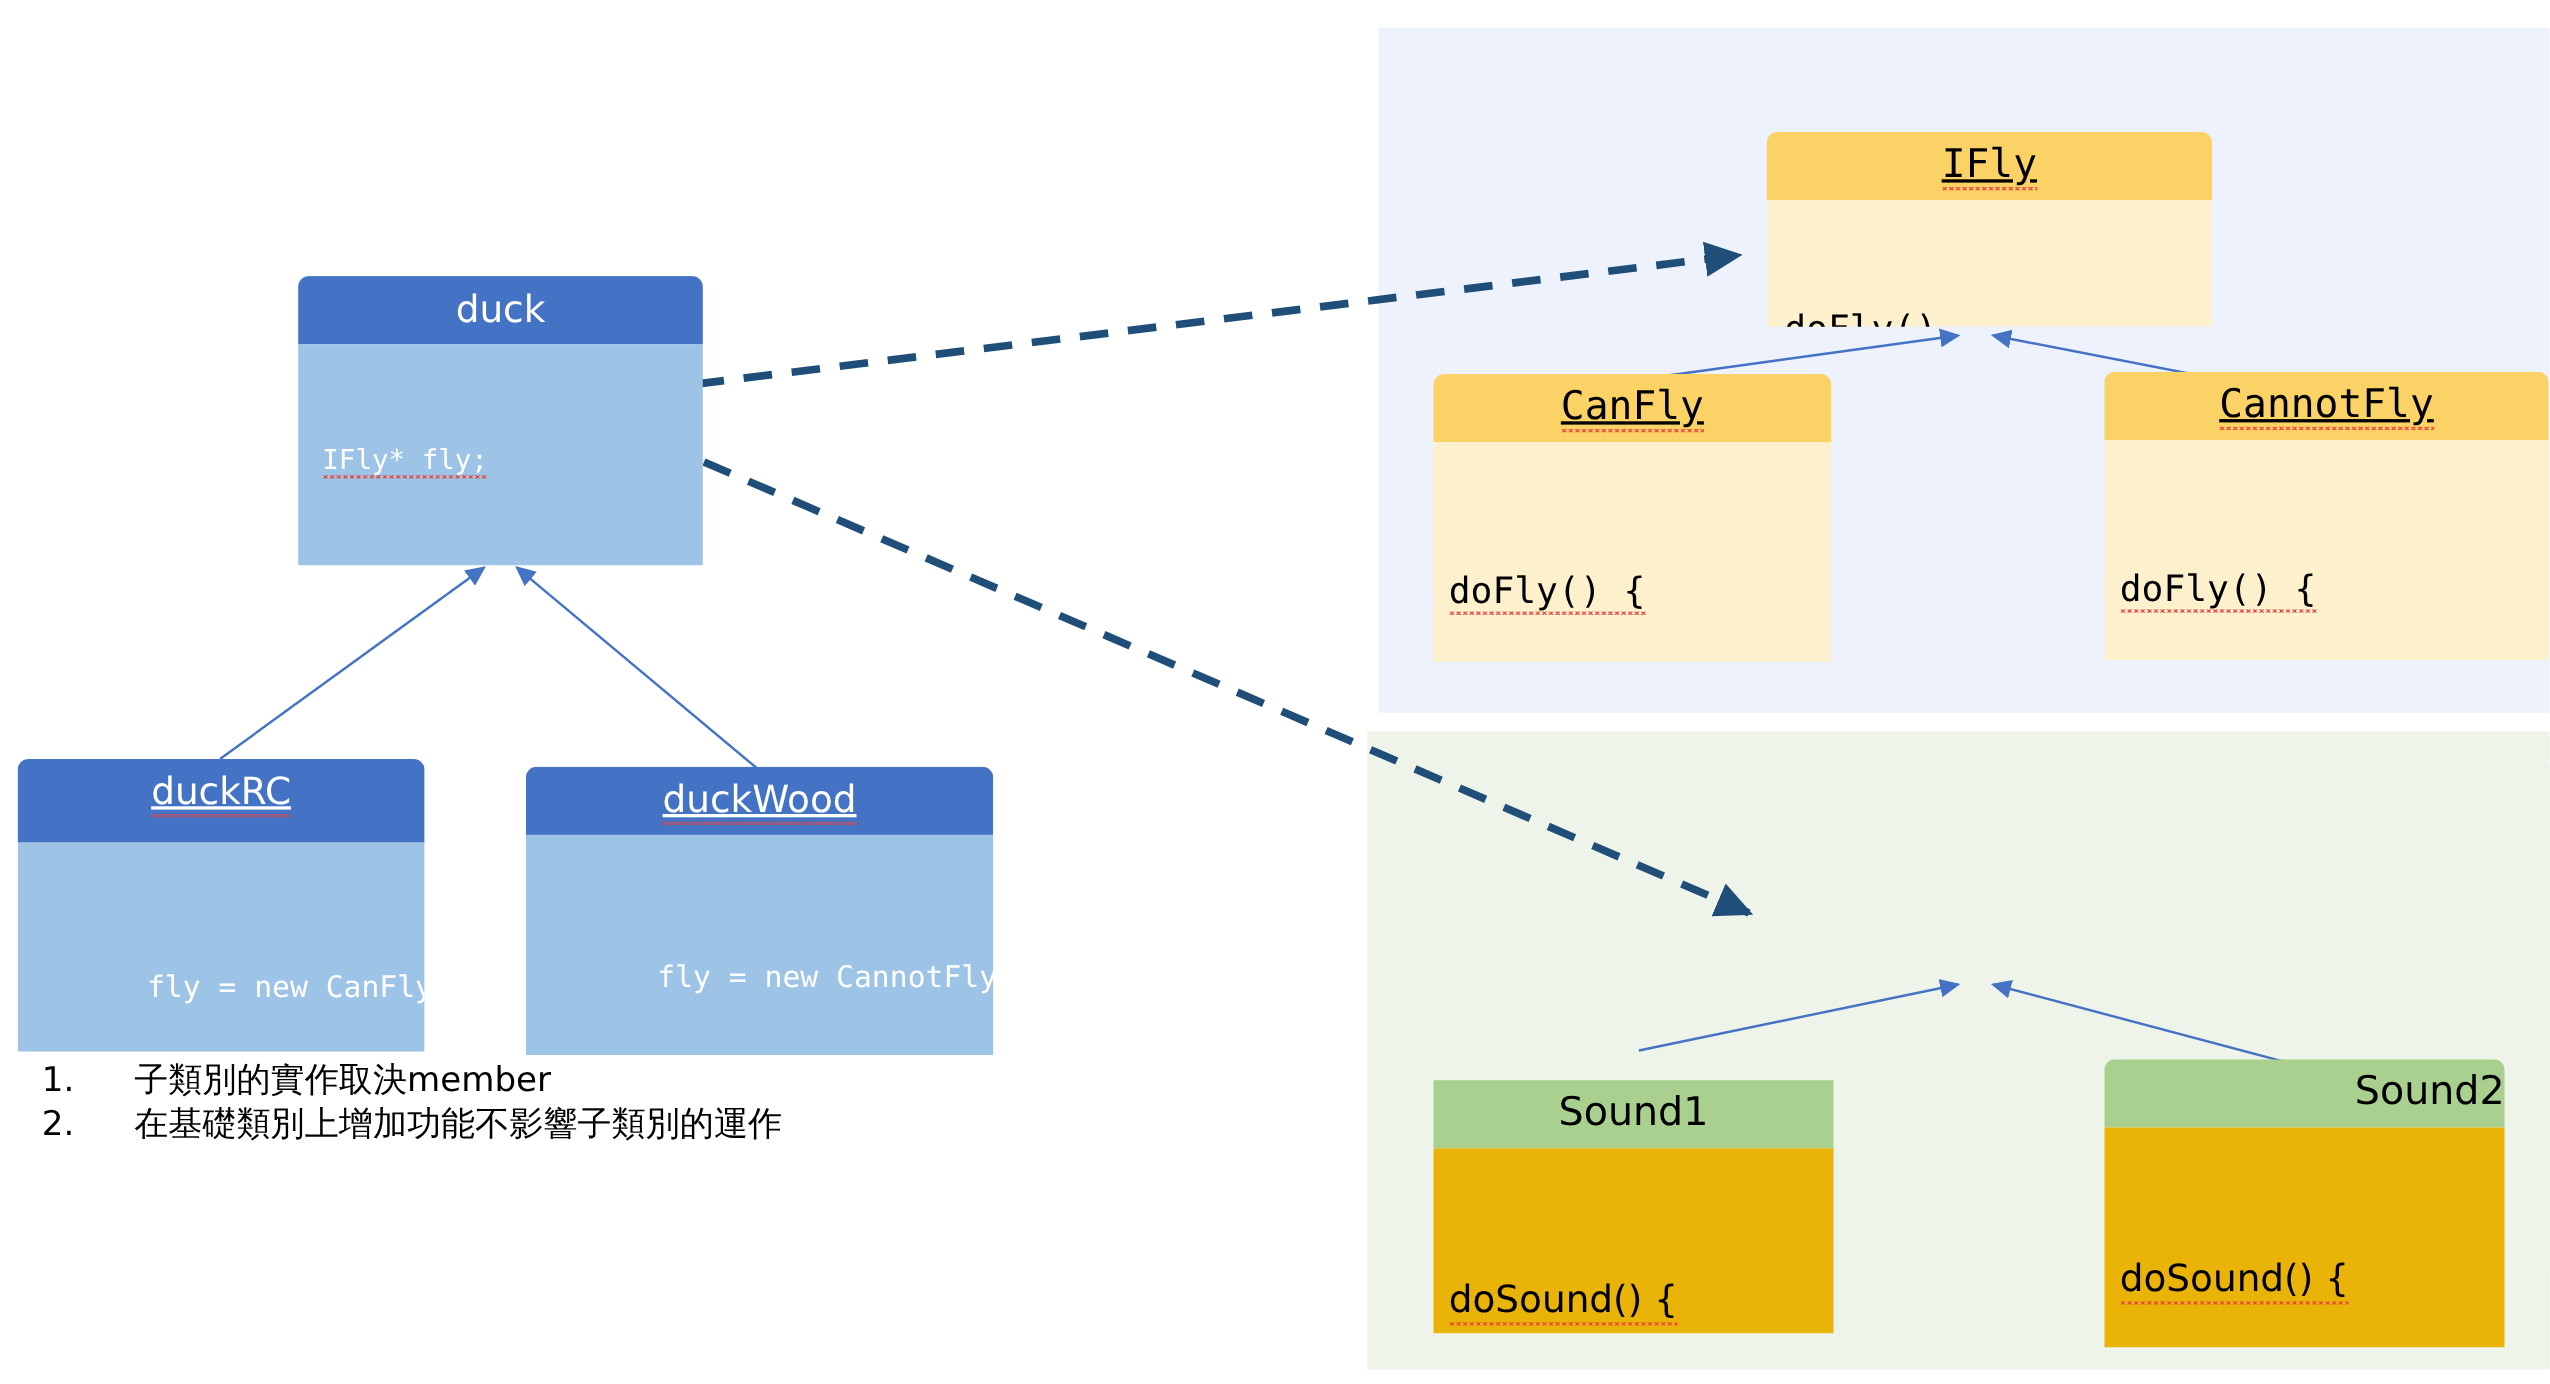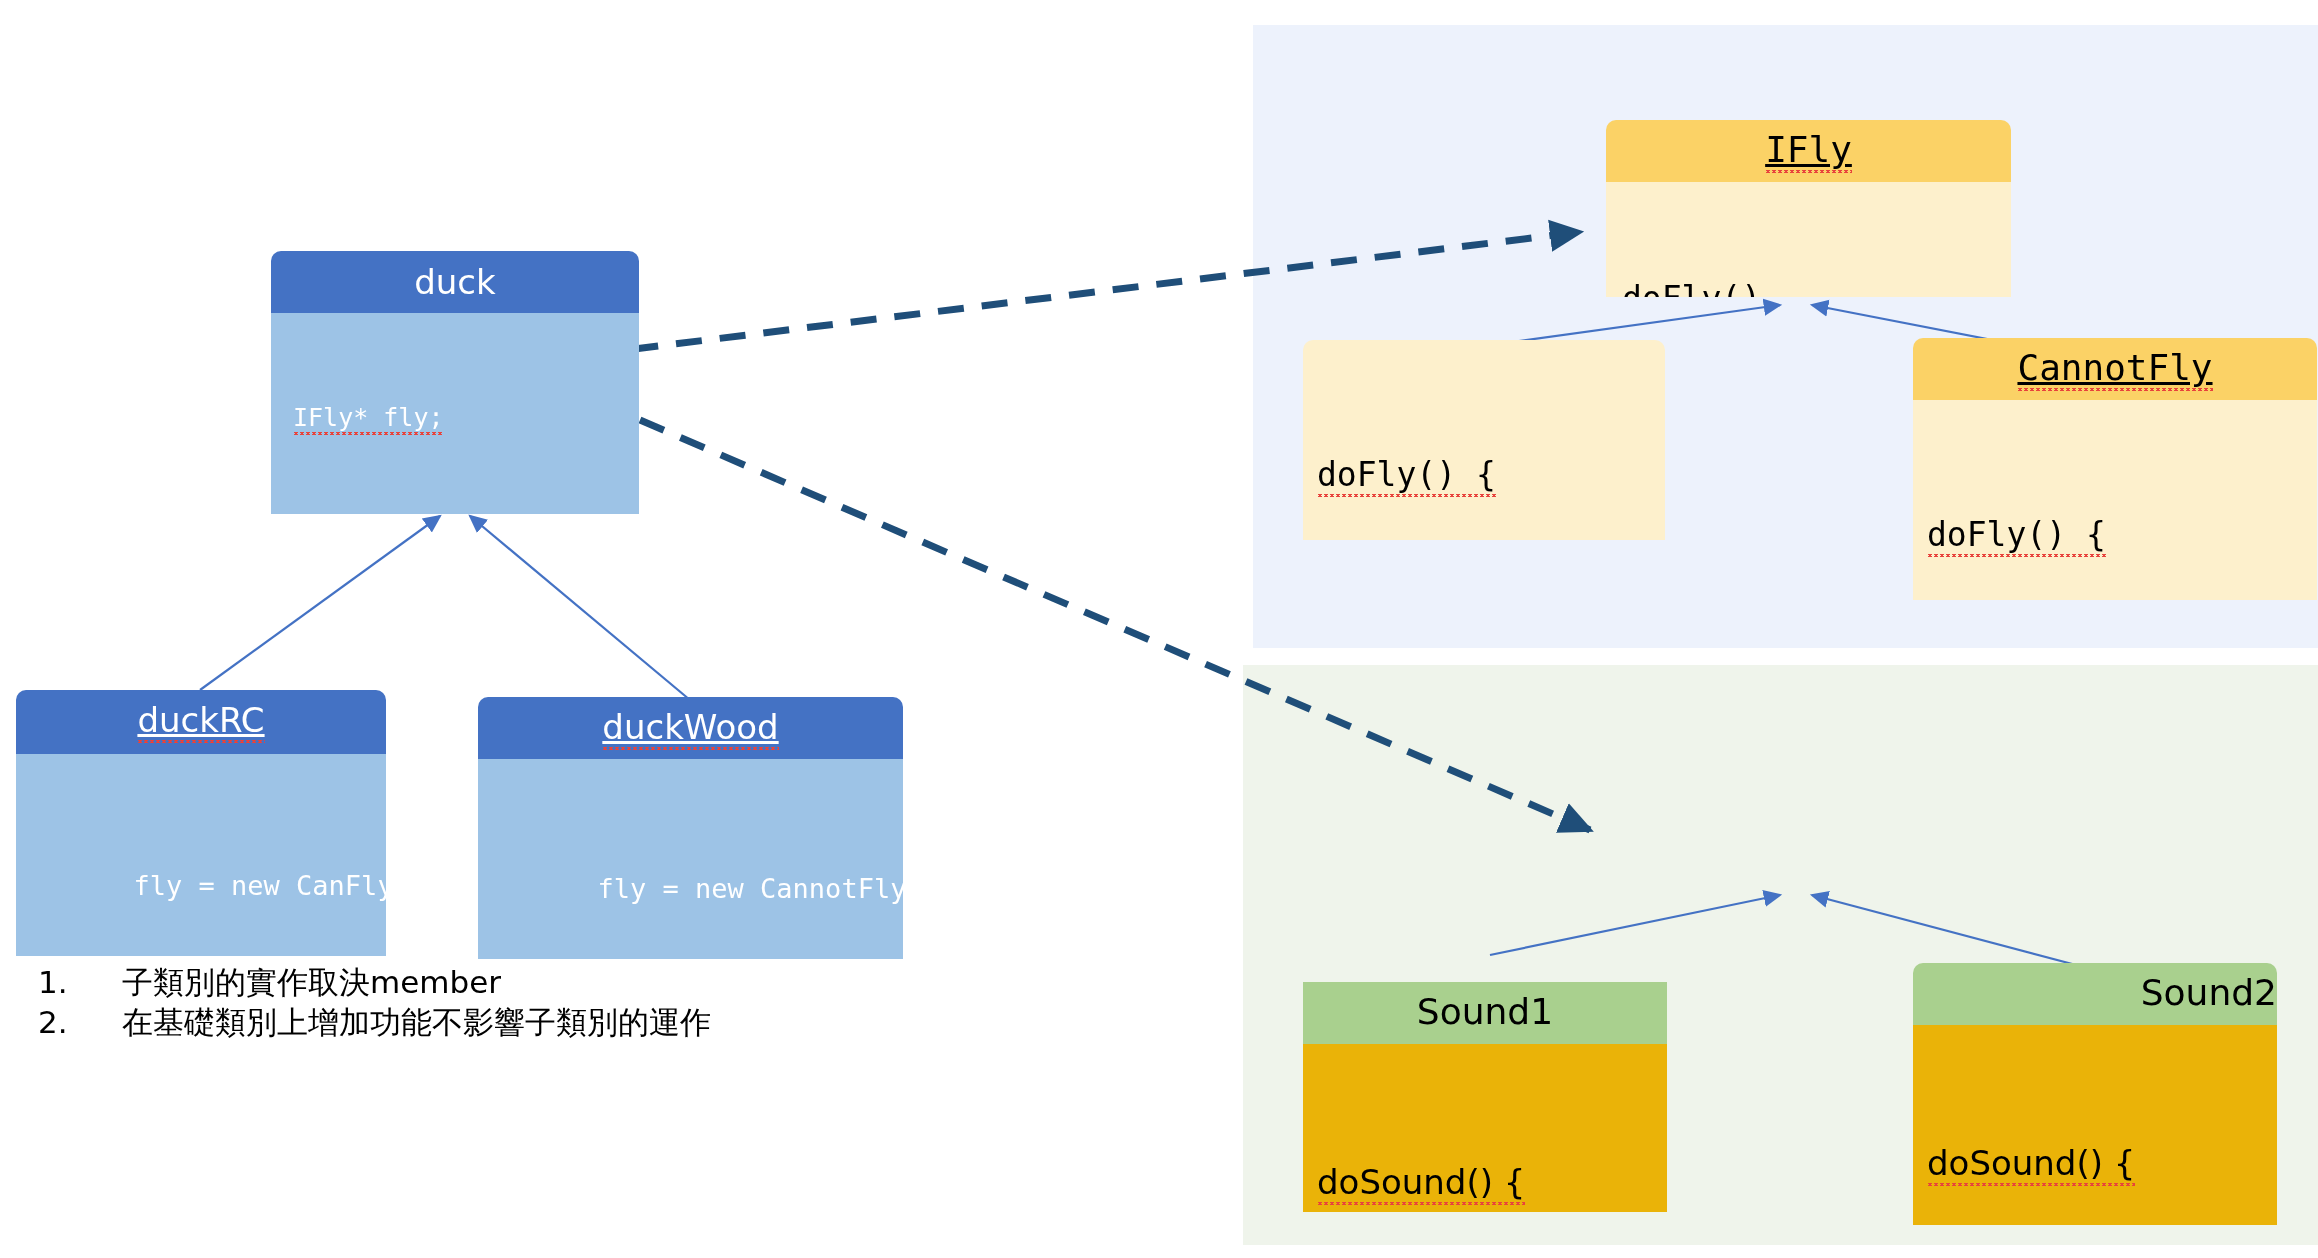--- a/index.html
+++ b/index.html
@@ -166,21 +166,21 @@
   <div class="uml blue" style="left:271px; top:251px; width:368px; height:263px;">
     <div class="hdr sans" style="height:62px; font-size:34px; padding-top:13px;">duck</div>
     <div class="body mono" style="height:201px; font-size:25px; padding:22px 0 0 22px;">
       <div><span class="sq">IFly* fly;</span></div>
       
       
     </div>
   </div>
 
   <div class="uml blue" style="left:16px; top:690px; width:370px; height:266px;">
-    <div class="hdr sans ul-title" style="height:64px; font-size:34px; padding-top:12px;">
+    <div class="hdr sans ul-title" style="height:76px; font-size:34px; padding-top:12px;">
       <span class="sq">duckRC</span>
     </div>
     <div class="body mono" style="height:202px; font-size:27px; padding:78px 0 0 20px;">
       <span>fly = new CanFly()</span>
     </div>
   </div>
 
   <div class="uml blue" style="left:478px; top:697px; width:425px; height:262px;">
     <div class="hdr sans ul-title" style="height:62px; font-size:34px; padding-top:12px;">
       <span class="sq">duckWood</span>
@@ -194,20 +194,23 @@
     <div class="hdr mono ul-title" style="height:62px; font-size:36px; padding-top:10px;">
       <span class="sq">IFly</span>
     </div>
     <div class="body mono" style="height:115px; font-size:33px; padding:8px 0 0 16px;">
       <div><span class="sq">doFly()</span></div>
       
     </div>
   </div>
 
   <div class="uml yellow" style="left:1303px; top:340px; width:362px; height:262px;">
+    <div class="hdr mono ul-title" style="height:62px; font-size:36px; padding-top:10px;">
+      <span class="sq">CanFly</span>
+    </div>
     <div class="body mono" style="height:200px; font-size:33px; padding:26px 0 0 14px;">
       <div><span class="sq">doFly() {</span></div>
       
       
     </div>
   </div>
 
   <div class="uml yellow" style="left:1913px; top:338px; width:404px; height:262px;">
     <div class="hdr mono ul-title" style="height:62px; font-size:36px; padding-top:10px;">
       <span class="sq">CannotFly</span>

